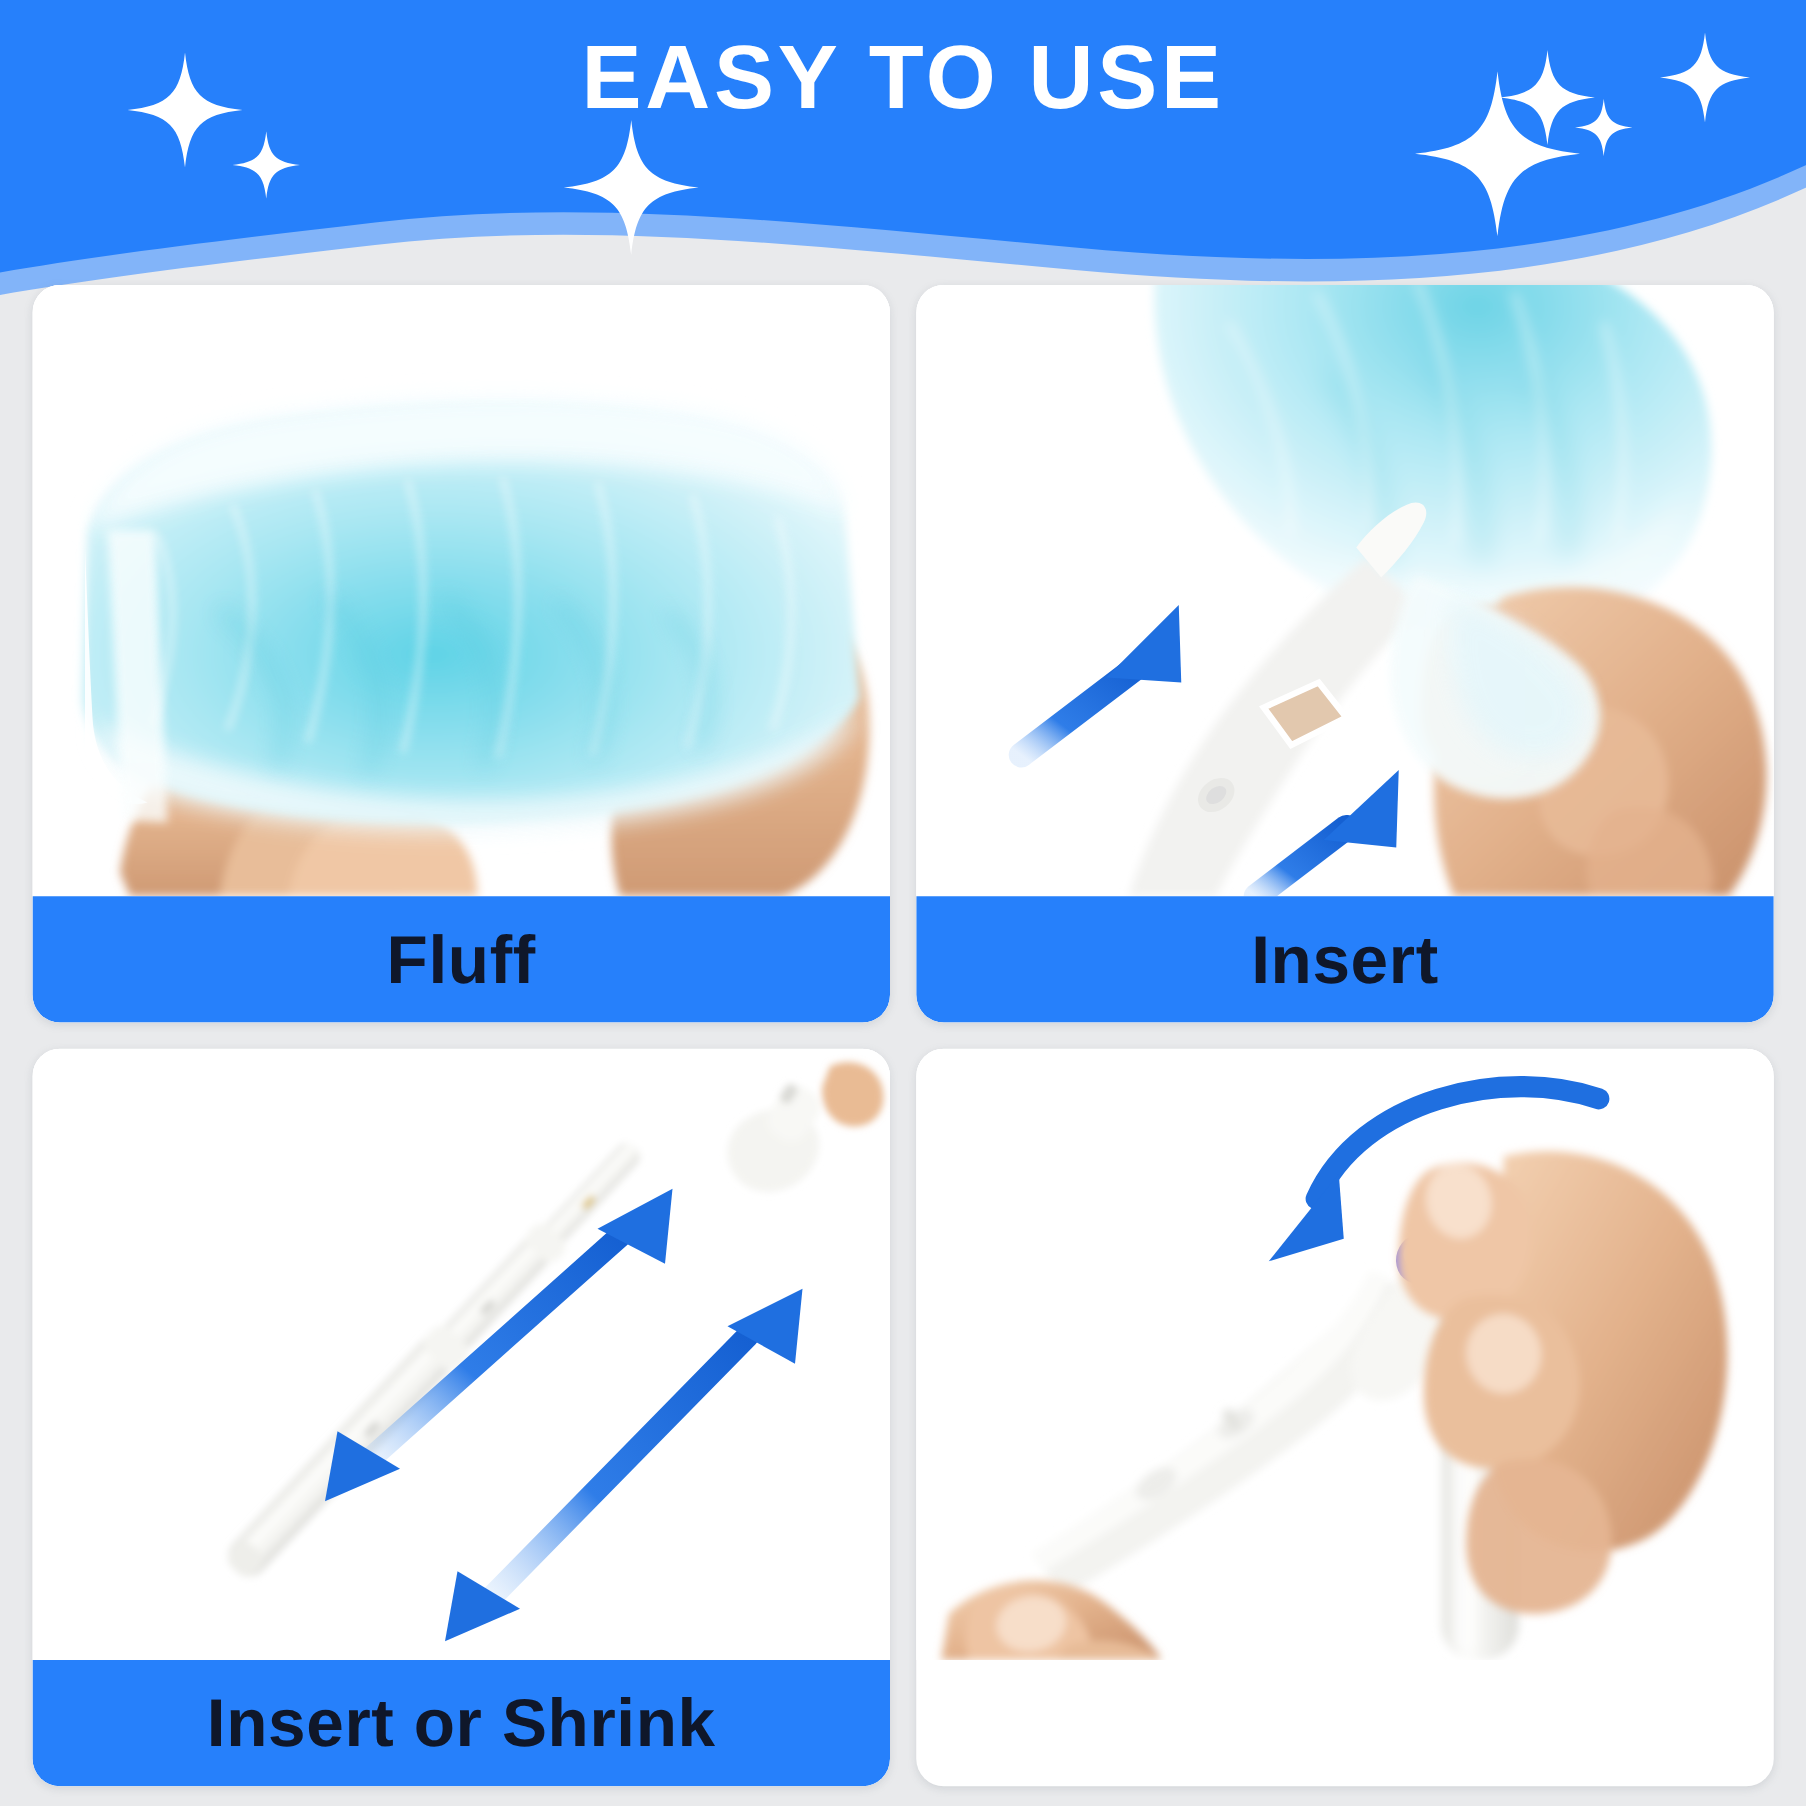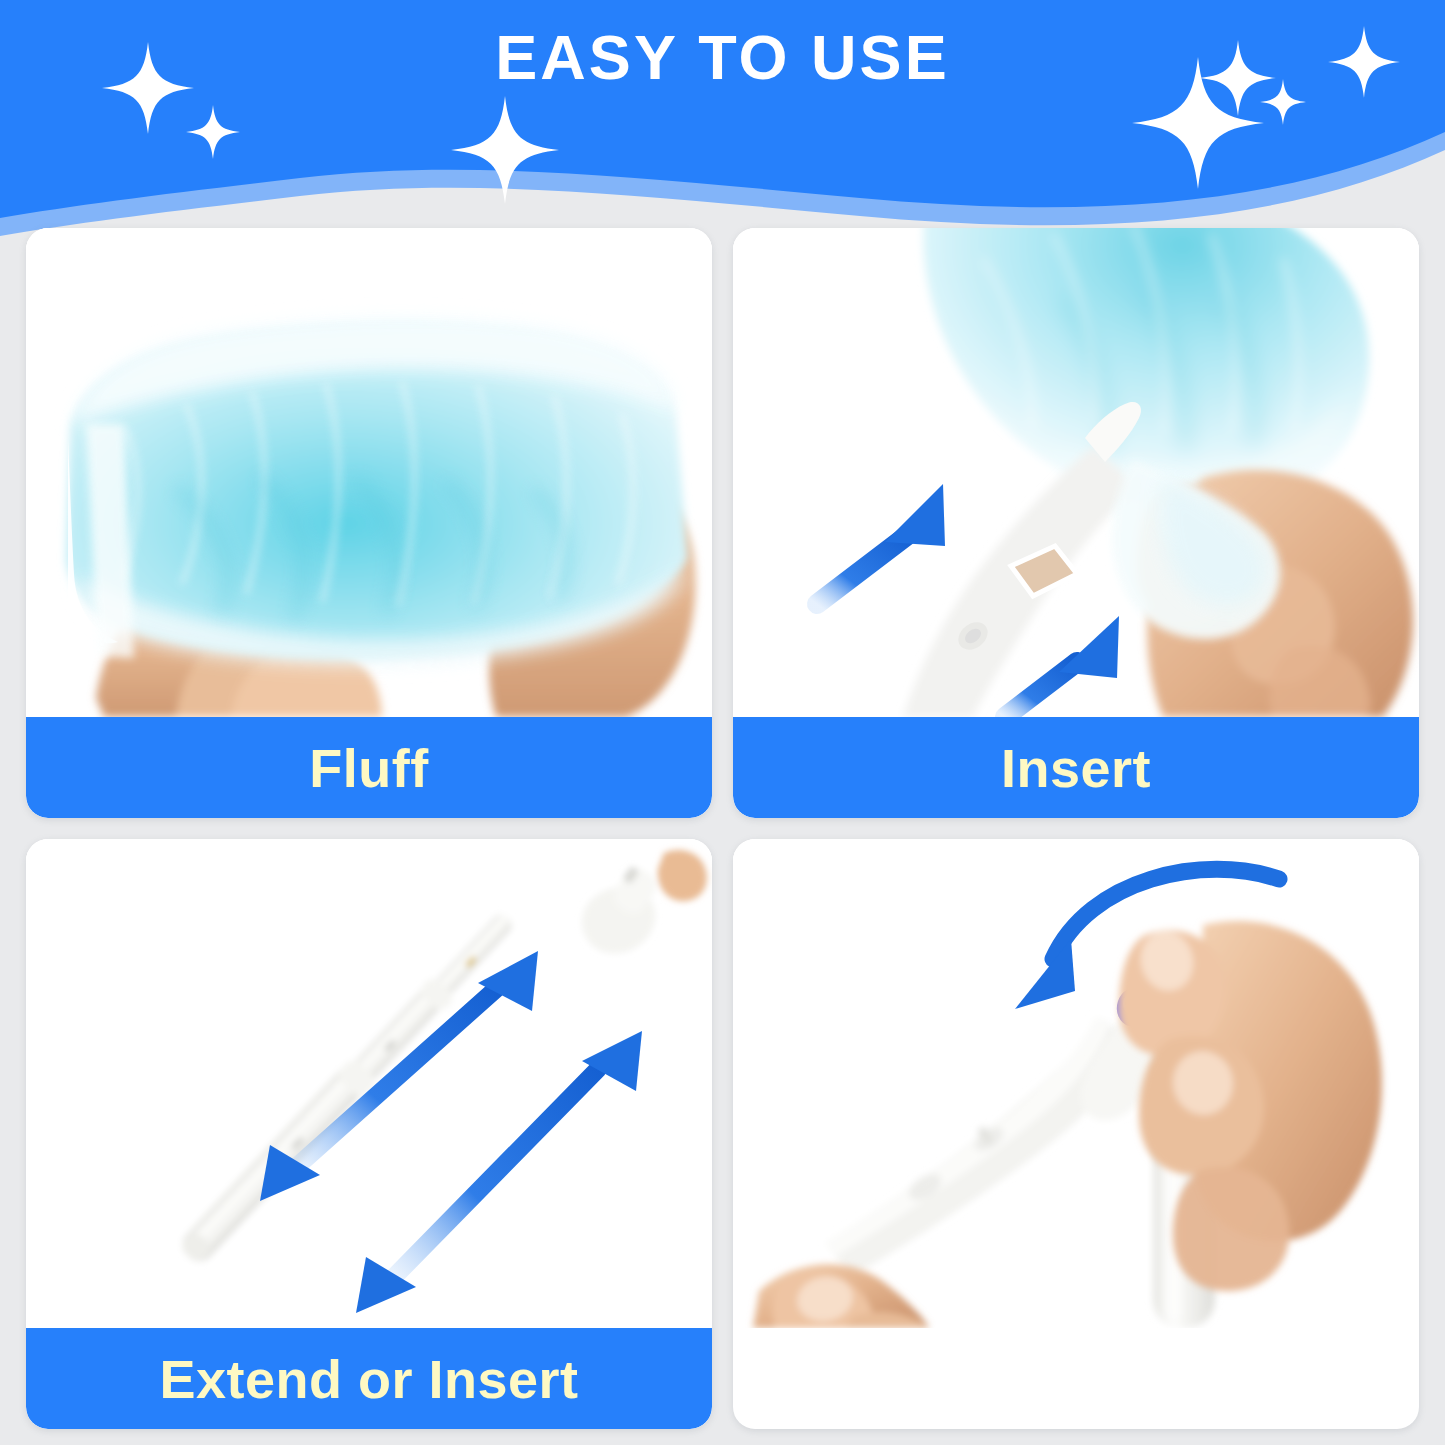--- a/index.html
+++ b/index.html
@@ -26,21 +26,21 @@
     overflow: hidden;
   }
   .header-svg { position: absolute; left: 0; top: 0; }
 
   .header-title {
     position: absolute;
     left: 0; top: 26px;
     width: 1445px;
     text-align: center;
     color: #ffffff;
-    font-size: 63px;
+    font-size: 72px;
     font-weight: bold;
     letter-spacing: 3px;
     line-height: 1;
     z-index: 5;
     white-space: nowrap;
   }
 
   
   .sparkle { position: absolute; z-index: 4; }
 
@@ -75,21 +75,21 @@
     overflow: hidden;
   }
 
   .caption {
     position: absolute;
     left: 0; bottom: 0;
     width: 100%;
     height: 101px;
     background: #2680fb;
     border-radius: 0 0 22px 22px;
-    color: #fef9c3;
+    color: #0f172a;
     font-size: 54px;
     font-weight: bold;
     display: flex;
     align-items: center;
     justify-content: center;
     letter-spacing: 0.5px;
     white-space: nowrap;
   }
 
   
@@ -370,21 +370,21 @@
             <path d="M512 112 L506 172 L452 144 Z" fill="#1f6fe0"></path>
             <path d="M234 362 L244 306 L294 336 Z" fill="#1f6fe0"></path>
           </g>
           <g>
             <path d="M366 440 L572 230" stroke="url(#arrowG3)" stroke-width="18" stroke-linecap="round" fill="none"></path>
             <path d="M616 192 L610 252 L556 222 Z" fill="#1f6fe0"></path>
             <path d="M330 474 L340 418 L390 448 Z" fill="#1f6fe0"></path>
           </g>
         </svg>
       </div>
-      <div class="caption">Extend or Insert</div>
+      <div class="caption">Insert or Shrink</div>
     </div>
 
     <div class="panel">
       <div class="photo">
         <svg class="art" viewBox="0 0 686 489" preserveAspectRatio="xMidYMid slice">
           <defs>
             <linearGradient id="skinC" x1="0" y1="0" x2="1" y2="1">
               <stop offset="0%" stop-color="#f4d2b3"></stop>
               <stop offset="50%" stop-color="#e2b18b"></stop>
               <stop offset="100%" stop-color="#c88f69"></stop>

